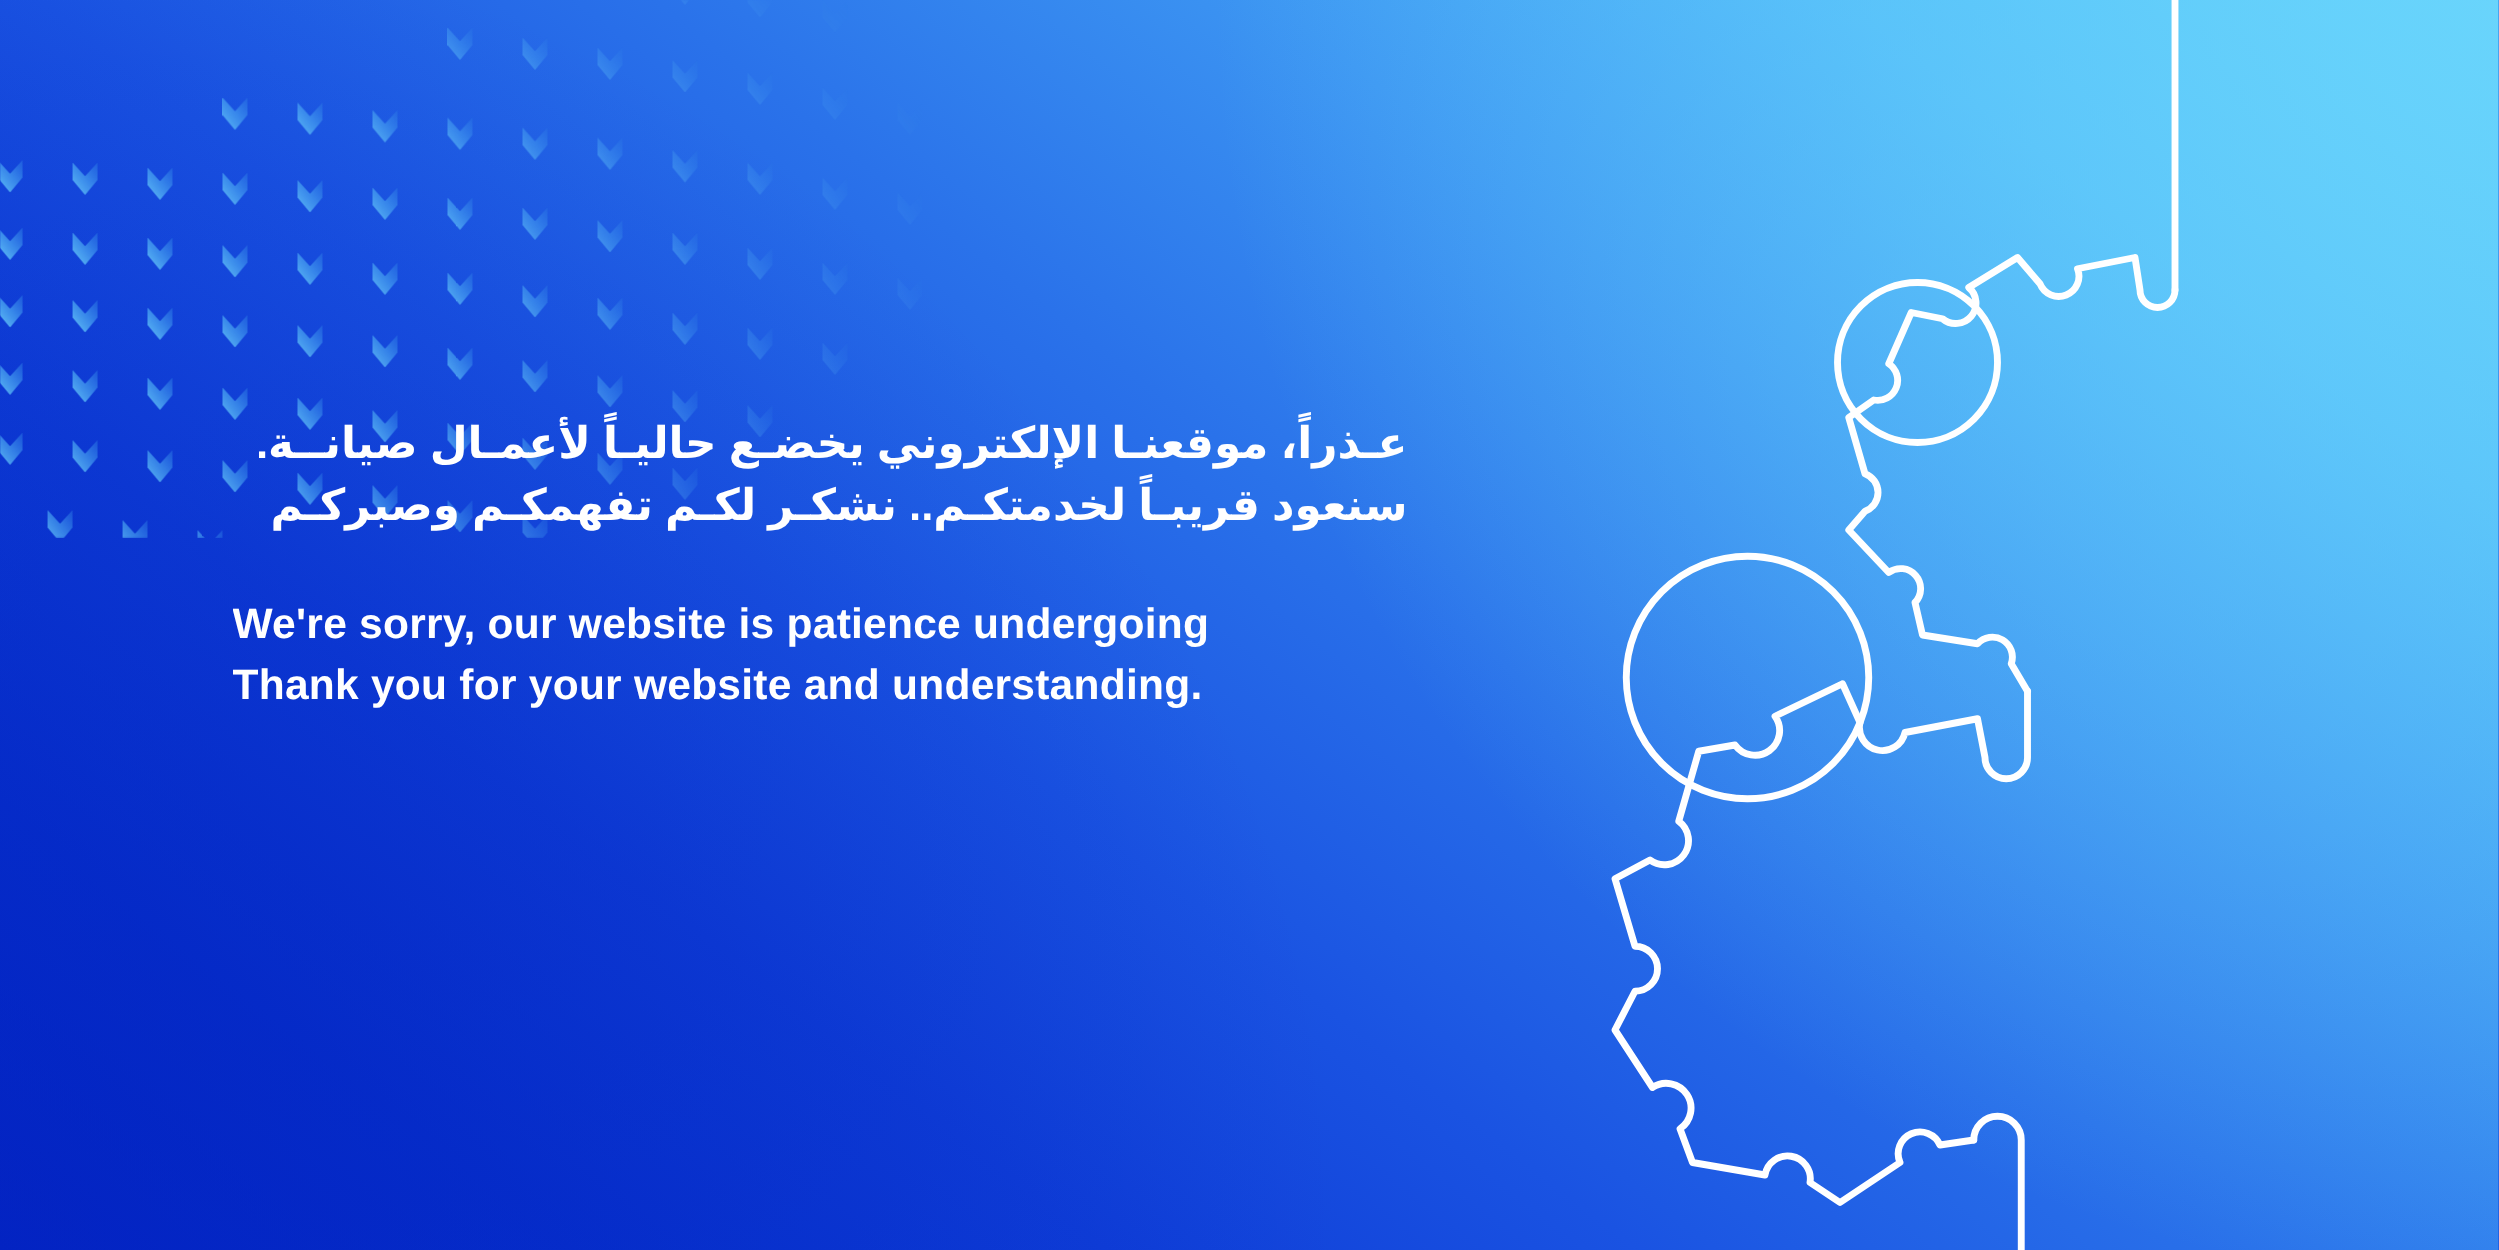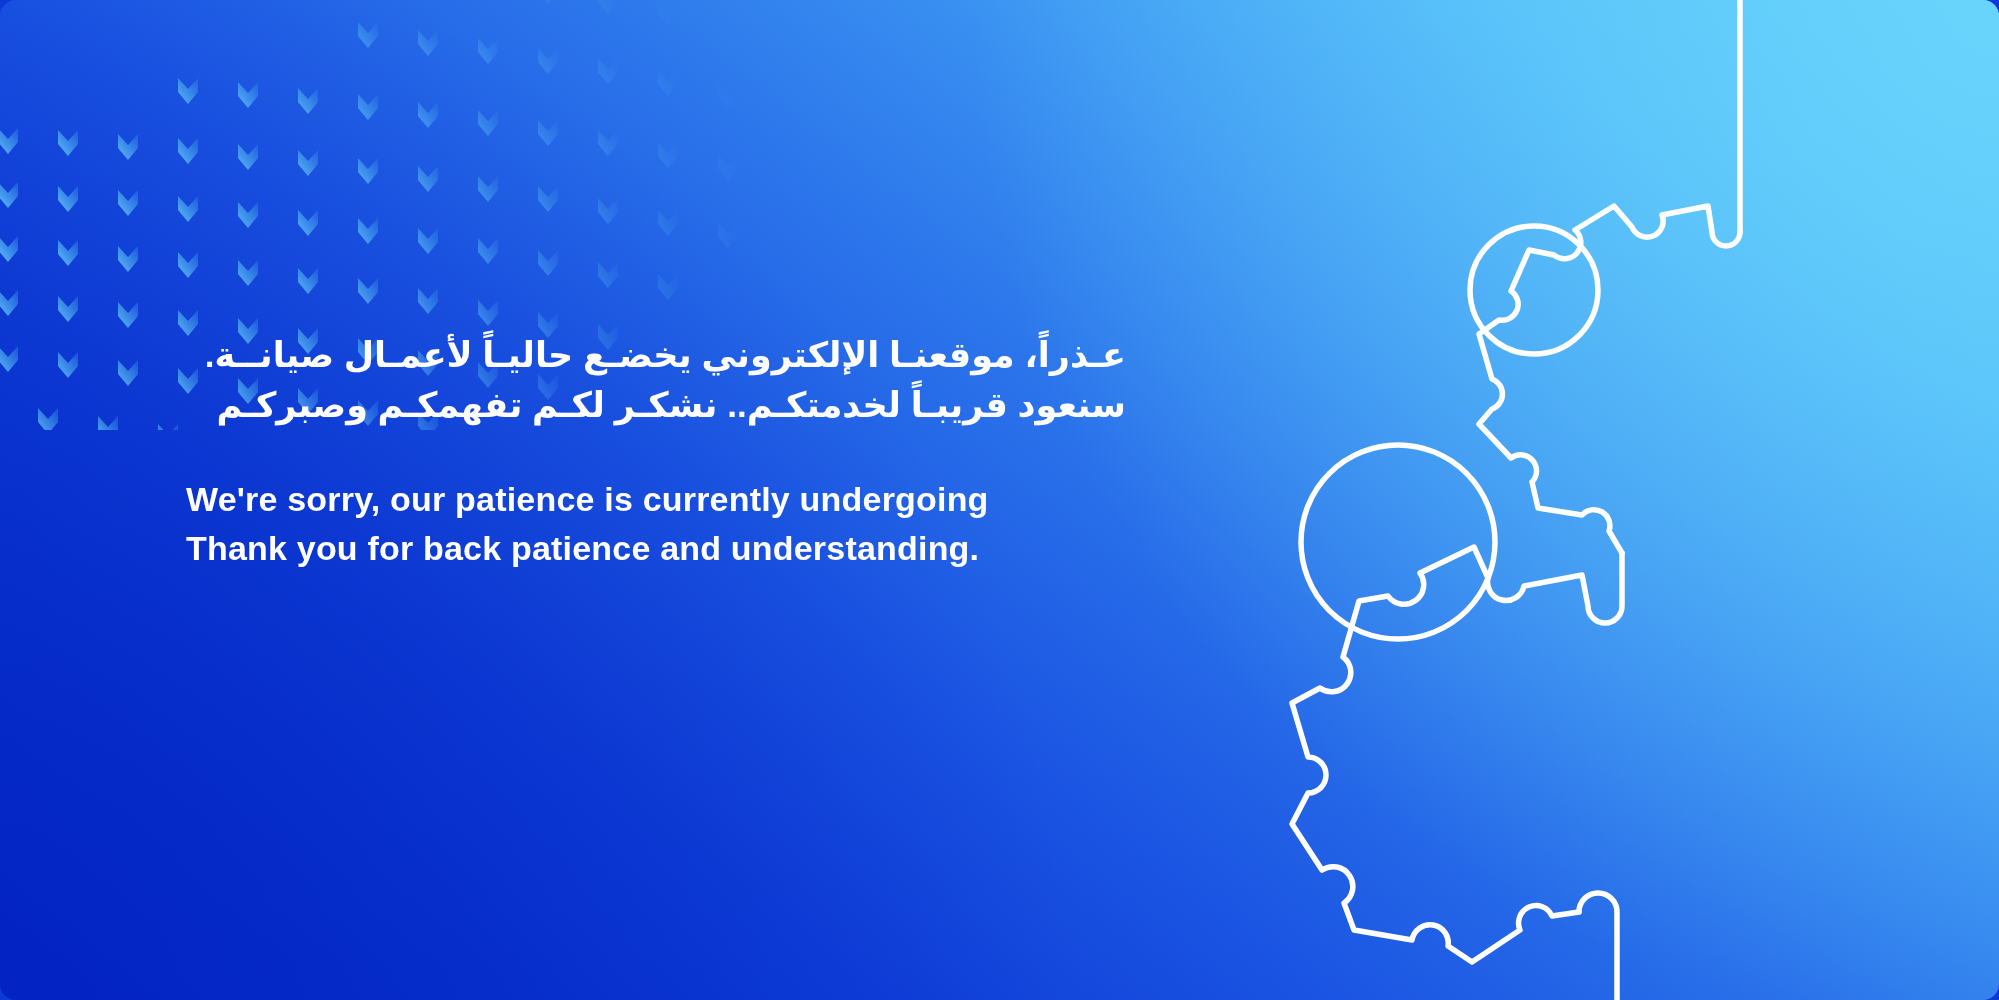--- a/index.html
+++ b/index.html
@@ -18,21 +18,20 @@
     background:
       linear-gradient(38deg,
         #0427c9 0%,
         #0731cf 14%,
         #0f3ed8 27%,
         #1a53e2 40%,
         #2a72ea 55%,
         #3c95f2 70%,
         #4cb4f8 84%,
         #57caf9 100%);
-    border-radius: 16px;
   }
   
   #stage::after {
     content: "";
     position: absolute;
     inset: 0;
     pointer-events: none;
     background:
       radial-gradient(circle at 100% 0%, rgba(108,214,252,0.85) 0%, rgba(108,214,252,0.0) 46%),
       radial-gradient(circle at 0% 100%, rgba(2,32,188,0.55) 0%, rgba(2,32,188,0.0) 48%);
@@ -288,19 +287,19 @@
   </svg>
 
   <div id="text-block">
 
     <div id="arabic-wrap">
       <div class="ar-line">عـذراً، موقعنـا الإلكتروني يخضـع حاليـاً لأعمـال صيانــة.</div>
       <div class="ar-line">سنعود قريبـاً لخدمتكـم.. نشكـر لكـم تفهمكـم وصبركـم</div>
     </div>
 
     <div id="english-wrap">
-      <div class="en-line">We're sorry, our patience is currently undergoing</div>
-      <div class="en-line">Thank you for back patience and understanding.</div>
+      <div class="en-line">We're sorry, our website is patience undergoing</div>
+      <div class="en-line">Thank you for your website and understanding.</div>
     </div>
 
   </div>
 
 </div>
 
 </body></html>

